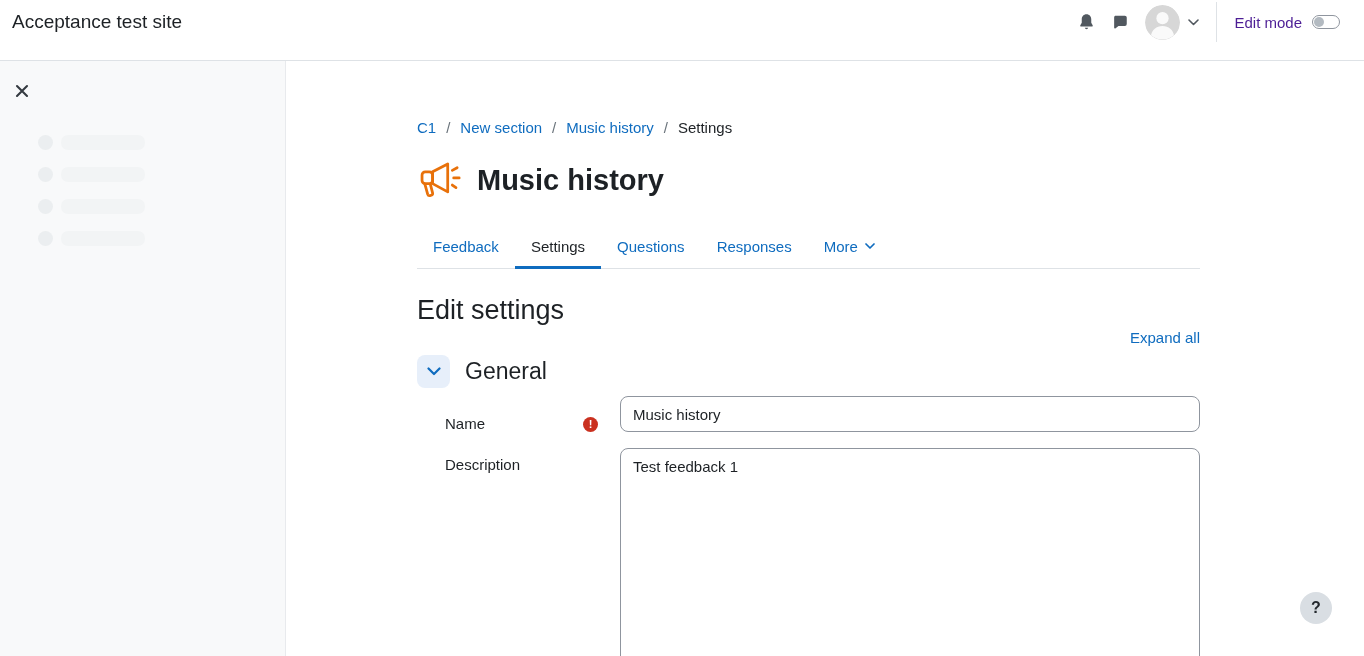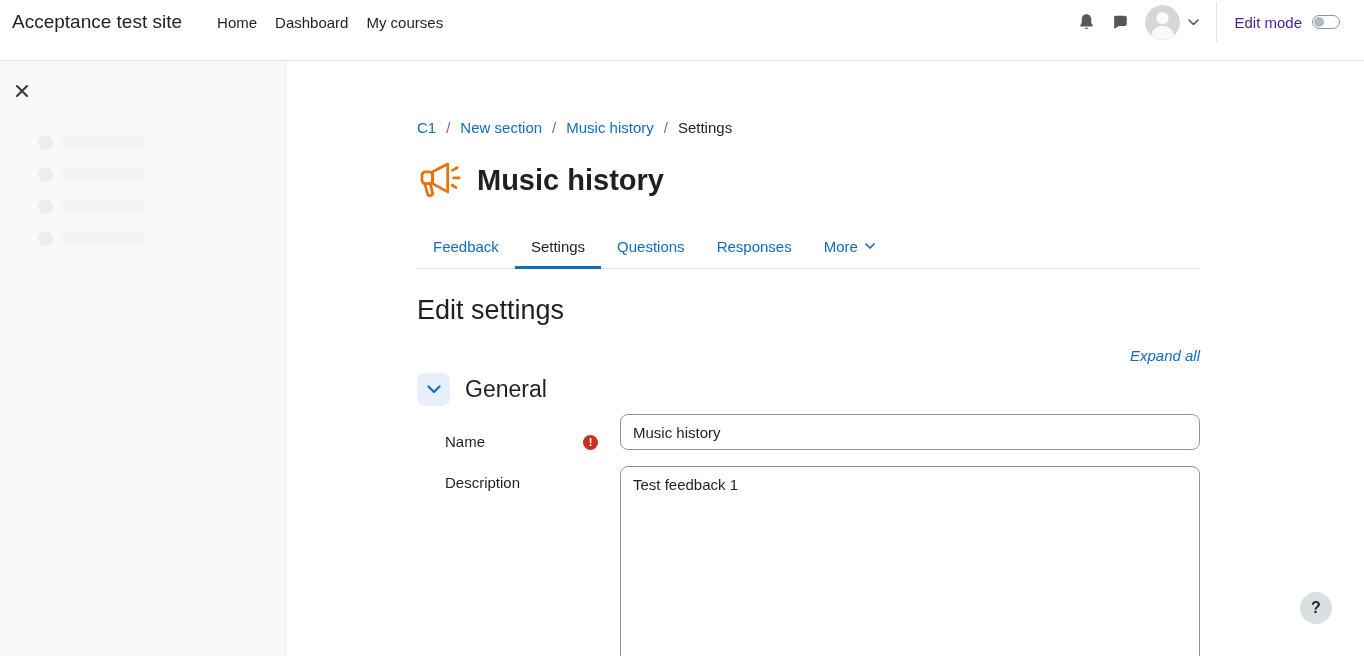--- a/index.html
+++ b/index.html
@@ -50,21 +50,21 @@
   .page-title { font-size:29px; font-weight:bold; color:#1d2125; margin-left:14px; }
 
   .tabs { margin-top:28px; display:flex; border-bottom:1px solid #dee2e6; }
   .tab { display:flex; align-items:center; padding:8px 16px 11px 16px; font-size:15px;
          color:#0f6cbf; text-decoration:none; cursor:pointer; border-bottom:3px solid transparent; margin-bottom:-1px; }
   .tab.active { color:#1d2125; border-bottom-color:#0f6cbf; }
   .tab .more-caret { margin-left:7px; display:flex; }
 
   .edit-heading { margin-top:24px; font-size:27px; font-weight:300; color:#1d2125; line-height:34px; }
 
-  .expand-row { margin-top:20px; text-align:right; height:20px;font-style:italic; }
+  .expand-row { margin-top:2px; text-align:right; height:20px; }
   .expand-row a { font-size:15px; color:#0f6cbf; text-decoration:none; cursor:pointer; }
 
   .section-head { margin-top:6px; display:flex; align-items:center; height:33px; }
   .collapse-btn { width:33px; height:33px; border:none; border-radius:8px; background:#e7effa;
                   display:flex; align-items:center; justify-content:center; cursor:pointer; }
   .section-title { font-size:23px; color:#1d2125; margin-left:15px; }
 
   .form-row { display:flex; margin-top:8px; }
   .form-row.desc { margin-top:16px; }
   .label-col { width:203px; display:flex; align-items:flex-end; padding-left:28px; flex-shrink:0; }
@@ -84,25 +84,20 @@
               border-radius:50%; background:#d9dee3; border:none; cursor:pointer;
               font-size:16px; font-weight:bold; color:#23282d;
               display:flex; align-items:center; justify-content:center;
               font-family:"Liberation Sans","DejaVu Sans",sans-serif; }
 </style>
 </head>
 <body>
 
 <header class="navbar">
   <a class="brand">Acceptance test site</a>
-  <nav class="nav-links">
-    <a>Home</a>
-    <a>Dashboard</a>
-    <a>My courses</a>
-  </nav>
   <div class="nav-right">
     <span class="icon-btn">
       <svg width="19" height="20" viewBox="0 0 20 20">
           <path fill="#51585f" d="M10 1.8c-3 0-5 2.3-5 5.3v3.8L3.5 13.5a.85.85 0 0 0 .74 1.27h11.5a.85.85 0 0 0 .74-1.27L15 10.9V7.1c0-3-2-5.3-5-5.3z"></path>
           <path fill="#51585f" d="M8.2 16.1a1.85 1.85 0 0 0 3.6 0z"></path>
         </svg>
     </span>
     <span class="icon-btn">
       <svg width="18" height="18" viewBox="0 0 20 20">
           <path fill="#51585f" d="M4.6 3h10.8A2.1 2.1 0 0 1 17.5 5.1v7.2a2.1 2.1 0 0 1-2.1 2.1H8.3l-3.5 2.7c-.5.4-1.3 0-1.3-.65V5.1A2.1 2.1 0 0 1 4.6 3z"></path>

